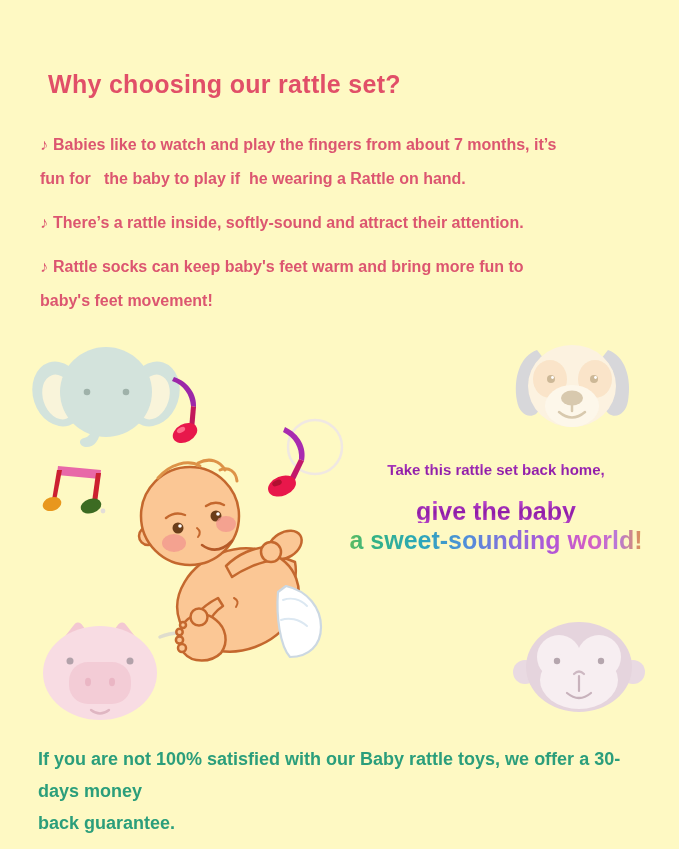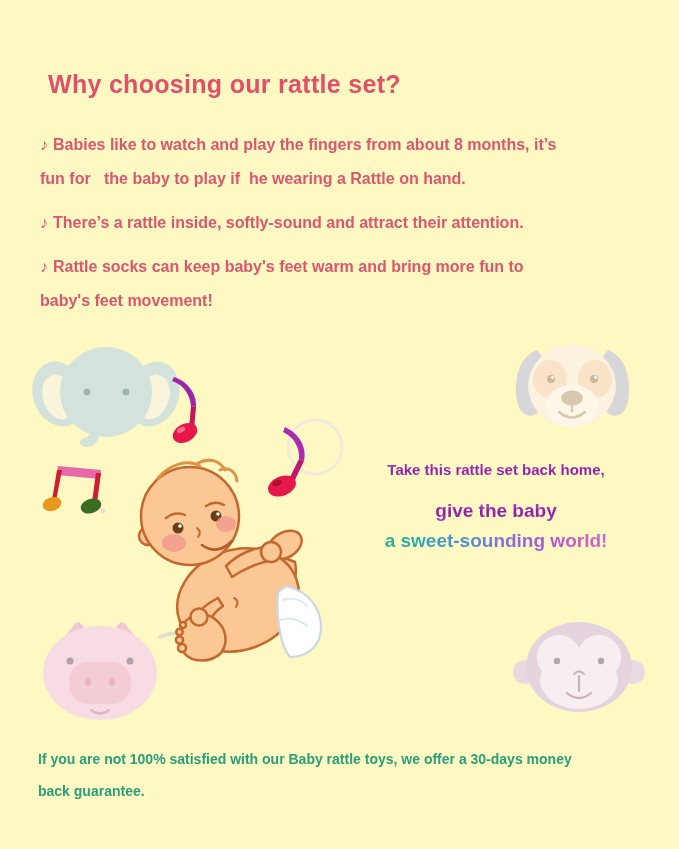--- a/index.html
+++ b/index.html
@@ -17,51 +17,51 @@
     font-size:16px; color:#dc5670; line-height:34px;
     white-space:pre-wrap;
   }
   .b1 { top:128px; }
   .b2 { top:206px; }
   .b3 { top:250px; }
   .note-glyph { margin-right:5px; }
   .illu { position:absolute; }
   .promo { position:absolute; left:326px; top:458px; width:340px; text-align:center; }
   .promo-l1 { font-size:15px; line-height:24px; margin:0 0 17px 0; }
-  .promo-l2 { font-size:19px; line-height:24px; margin:0 0 2px 0; }
-  .promo-l3 { font-size:19px; line-height:31px; margin:0; }
+  .promo-l2 { font-size:25px; line-height:24px; margin:0 0 2px 0; }
+  .promo-l3 { font-size:25px; line-height:31px; margin:0; }
   .purple-grad {
     background:linear-gradient(180deg,#c653d6 0%,#8d1ba6 55%,#b23ec4 100%);
     -webkit-background-clip:text; background-clip:text;
     -webkit-text-fill-color:transparent; color:transparent;
   }
   .rainbow {
     background:linear-gradient(90deg,#8bc53f 0%,#35b380 13%,#2aa8b8 27%,
       #4f8fd9 41%,#8a6ddb 55%,#b455d6 67%,#d45fc4 78%,#b87ad8 86%,
       #e89a2a 95%,#e2572a 100%);
     -webkit-background-clip:text; background-clip:text;
     -webkit-text-fill-color:transparent; color:transparent;
   }
   .guarantee-heading {
     position:absolute; left:42px; top:714px;
     font-size:18px; color:#2da07d; letter-spacing:.6px;
   }
   .guarantee-body {
     position:absolute; left:38px; top:743px; width:620px;
-    font-size:14px; color:#2b9e7b; line-height:32px; white-space:pre-wrap;
+    font-size:18px; color:#2b9e7b; line-height:32px; white-space:pre-wrap;
   }
 </style>
 </head>
 <body>
 
 <div class="page">
 
   <div class="headline">Why choosing our rattle set?</div>
 
-  <div class="bullet b1"><span class="note-glyph">♪</span><span>Babies like to watch and play the fingers from about 8 months, it’s
+  <div class="bullet b1"><span class="note-glyph">♪</span><span>Babies like to watch and play the fingers from about 7 months, it’s
 fun for   the baby to play if  he wearing a Rattle on hand.</span></div>
 
   <div class="bullet b2"><span class="note-glyph">♪</span><span>There’s a rattle inside, softly-sound and attract their attention.</span></div>
 
   <div class="bullet b3"><span class="note-glyph">♪</span><span>Rattle socks can keep baby's feet warm and bring more fun to
 baby's feet movement!</span></div>
 
   <svg class="illu" style="left:26px; top:340px;" width="160" height="112" viewBox="0 0 160 112">
     <ellipse cx="33" cy="54" rx="26" ry="33" fill="#d3e3dc" transform="rotate(-18 33 54)"></ellipse>
     <ellipse cx="33" cy="57" rx="16" ry="23" fill="#f9f4da" transform="rotate(-18 33 57)"></ellipse>

